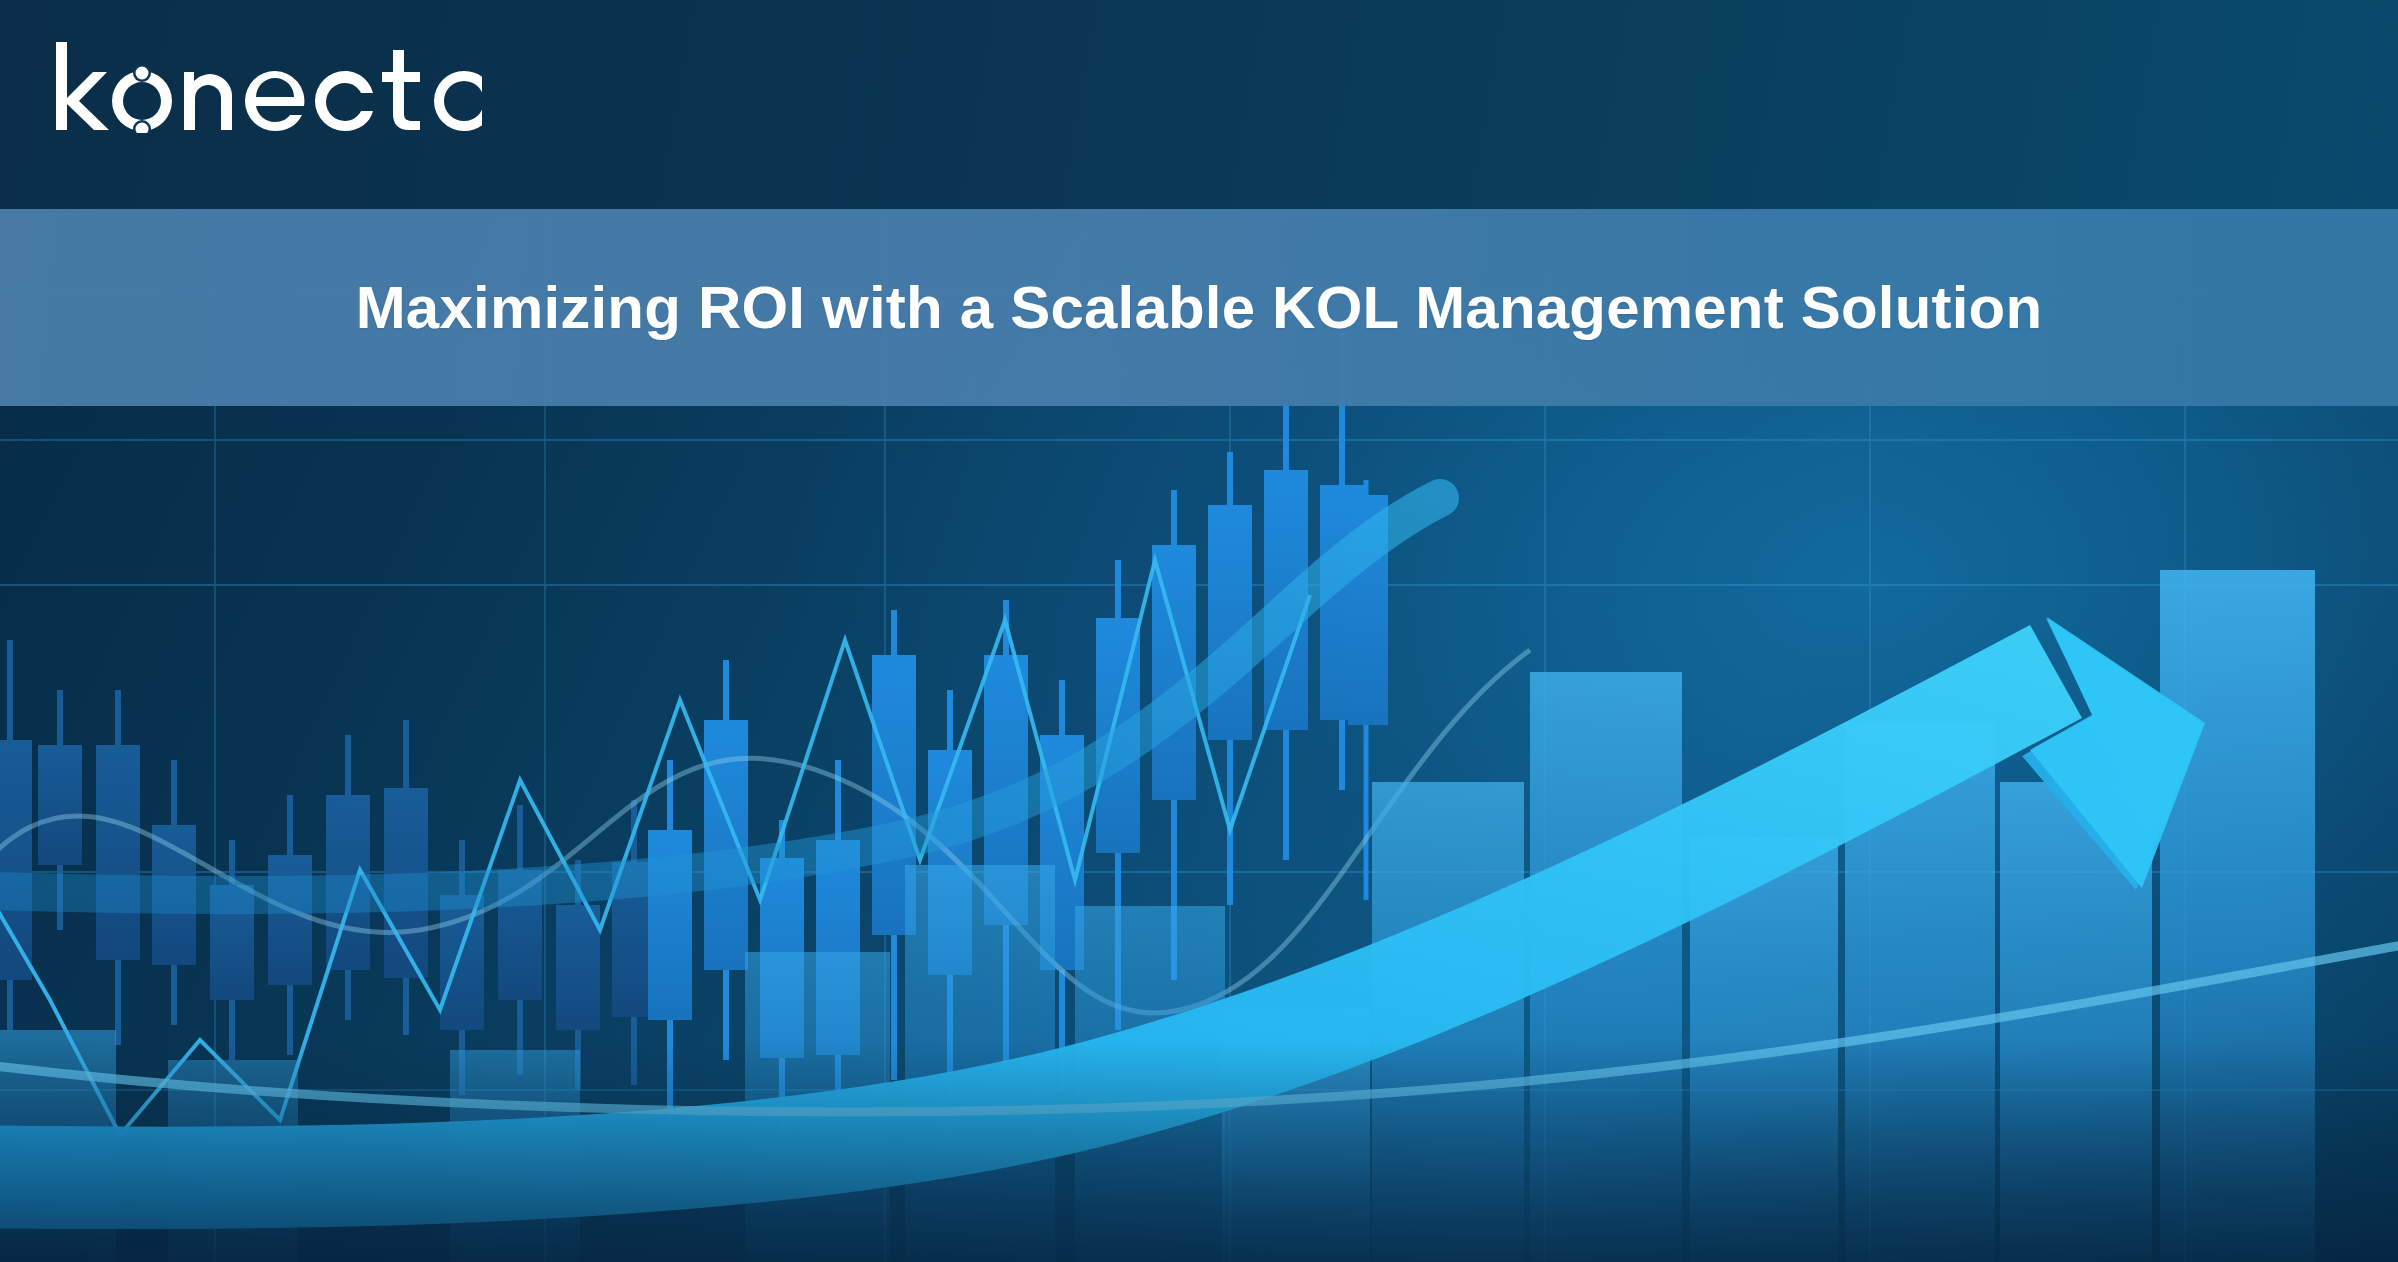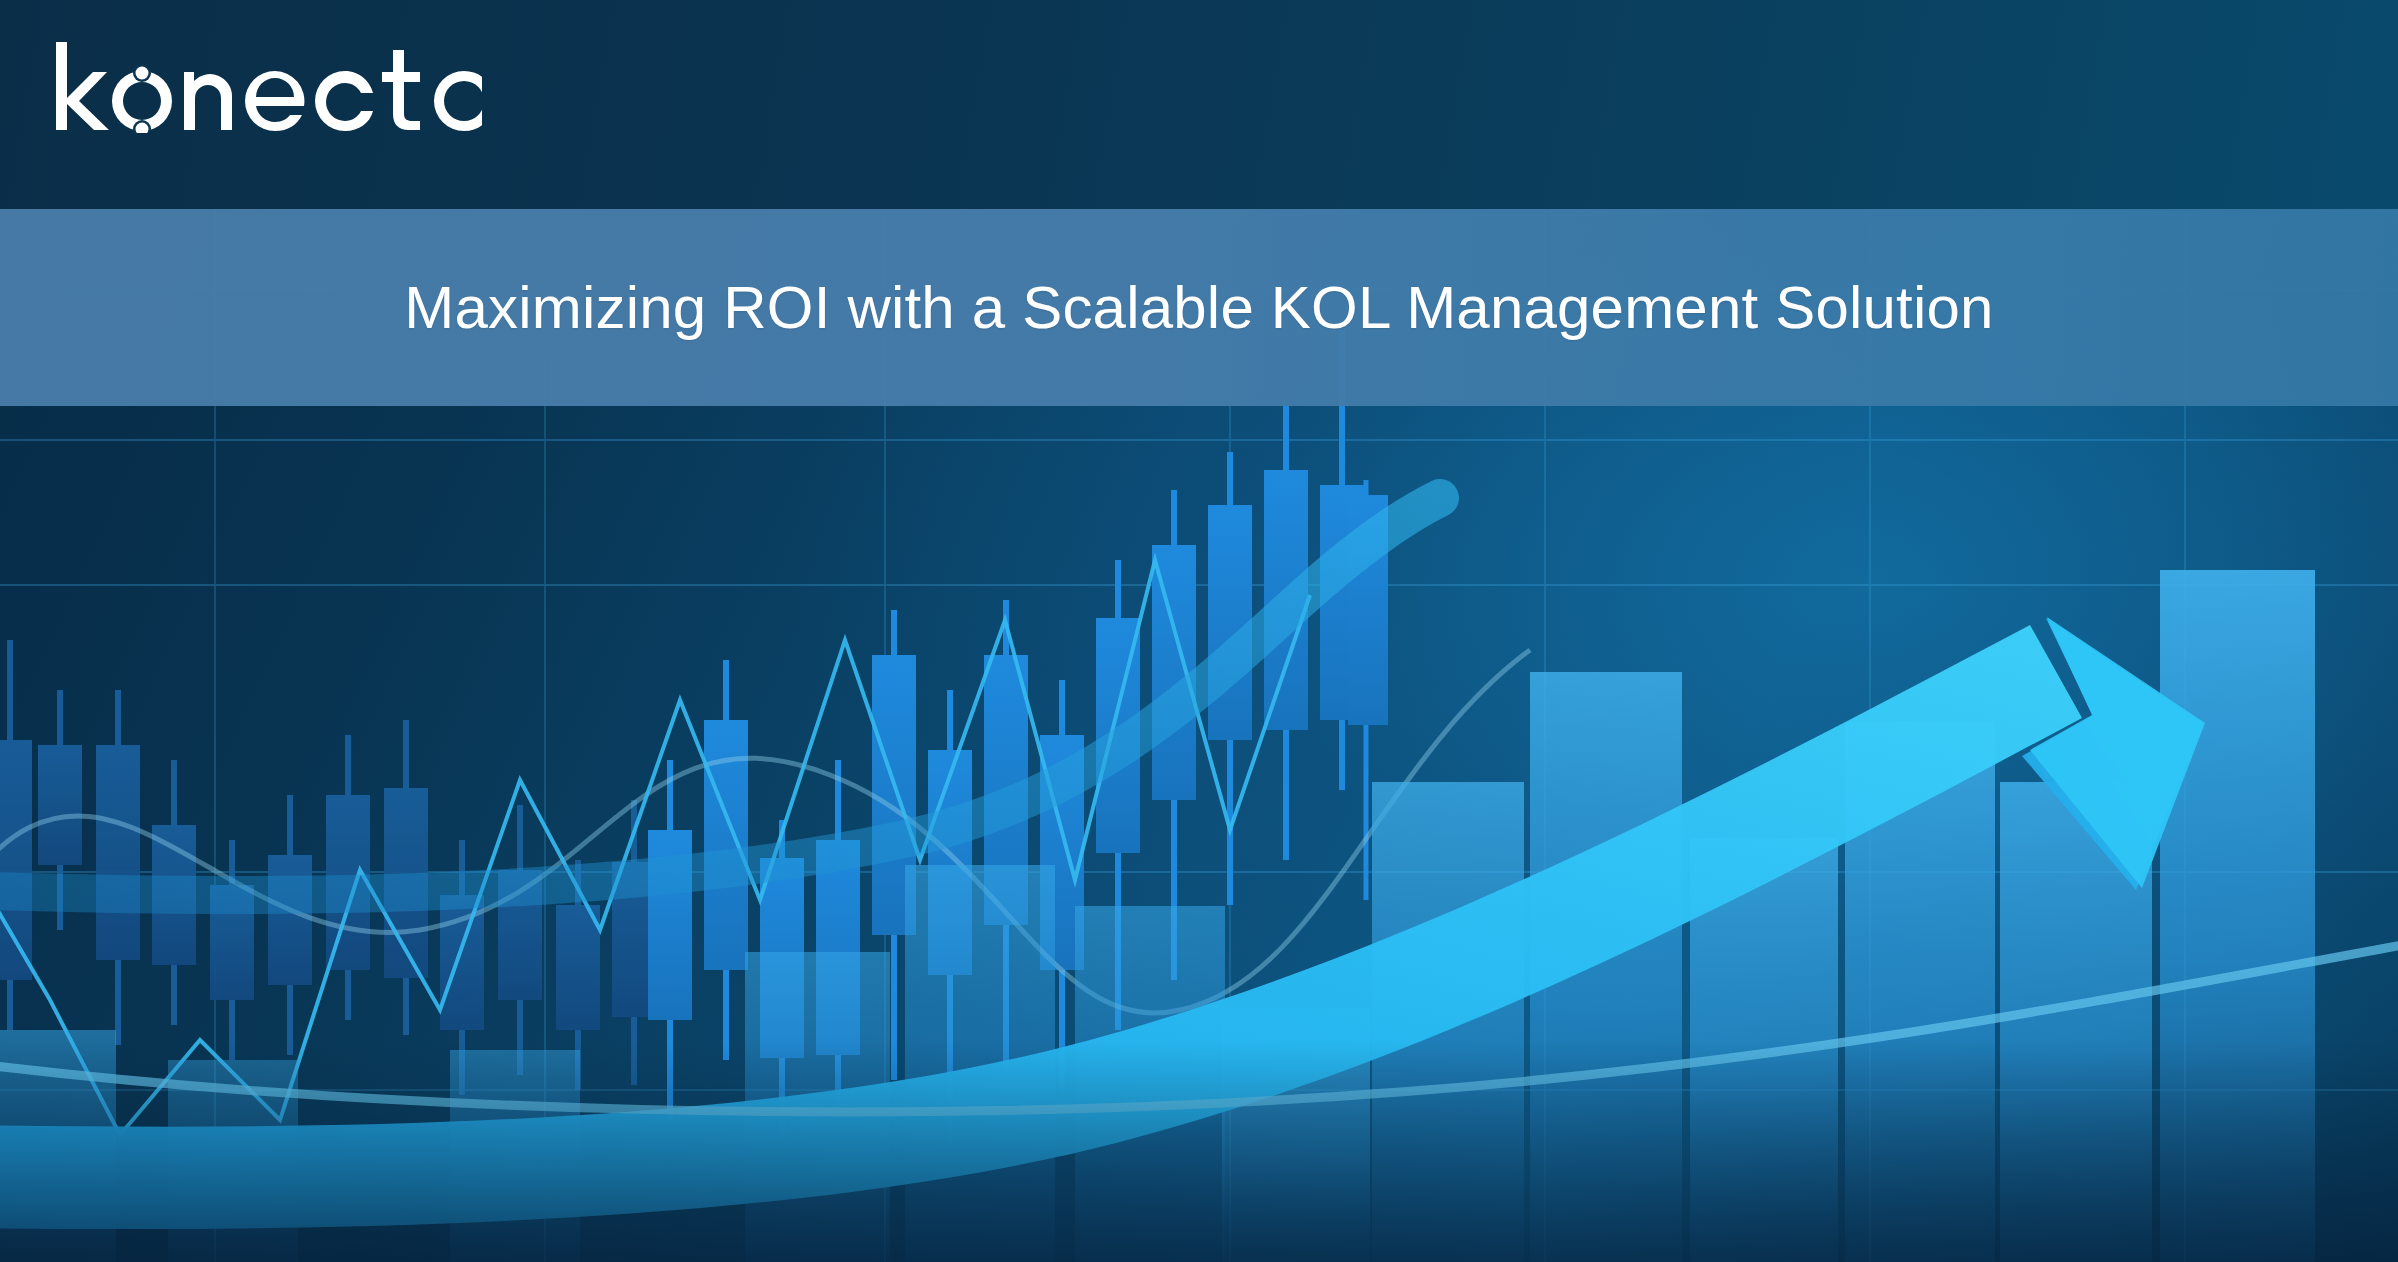--- a/index.html
+++ b/index.html
@@ -34,21 +34,21 @@
 
   
   #title-band {
     position:absolute; left:0; top:209px; width:2398px; height:197px;
     background:linear-gradient(95deg, rgba(72,124,168,0.97) 0%, rgba(70,124,170,0.96) 45%, rgba(58,122,168,0.95) 75%, rgba(52,120,166,0.94) 100%);
     display:flex; align-items:center; justify-content:center;
   }
   #title-text {
     color:#ffffff;
     font-size:60px;
-    font-weight:400;
+    font-weight:700;
     letter-spacing:0.2px;
     text-align:left;
     line-height:1.1;
     font-family:"Liberation Sans", sans-serif;
     text-shadow:0 1px 2px rgba(0,0,0,0.10);
   }
 </style>
 </head>
 <body>
 

